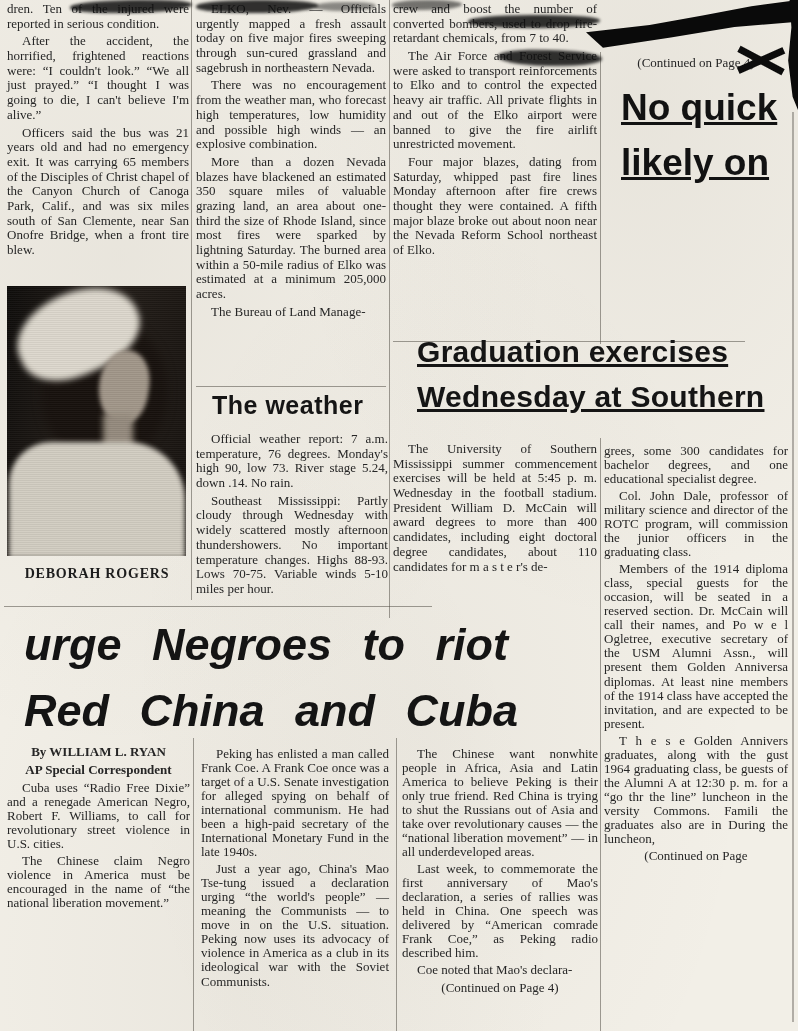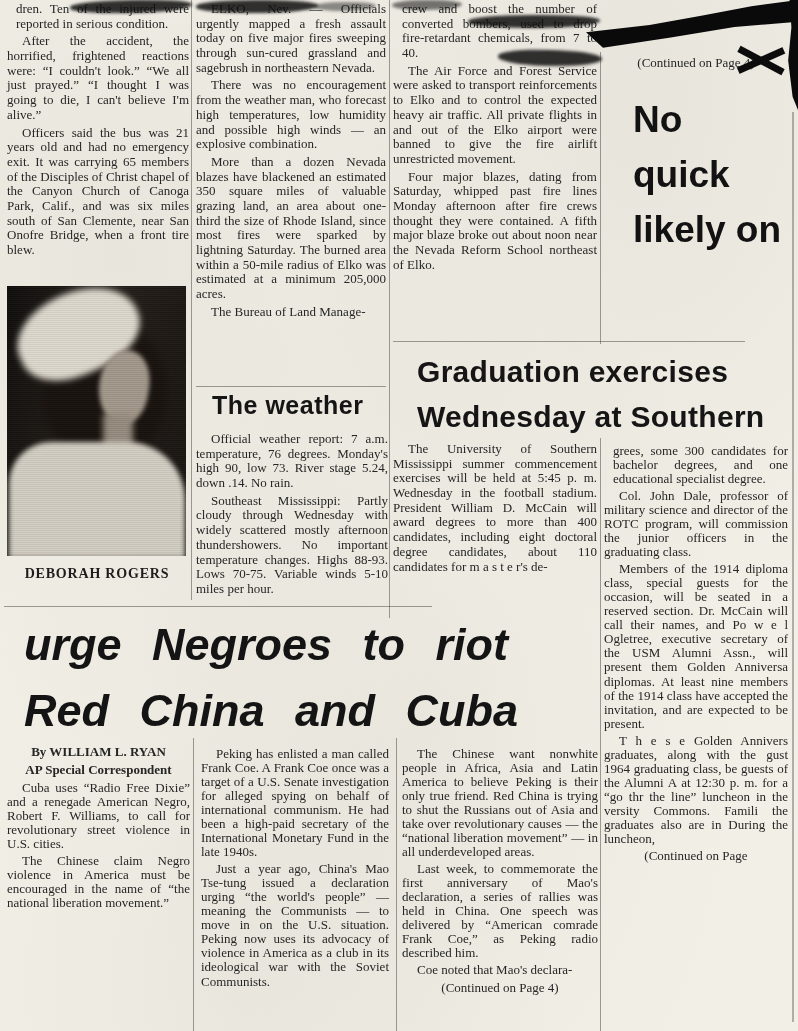--- a/index.html
+++ b/index.html
@@ -11,26 +11,26 @@
       radial-gradient(ellipse at 55% 70%, rgba(110,100,85,.05), transparent 50%),
       radial-gradient(ellipse at 30% 95%, rgba(110,100,85,.06), transparent 40%),
       #f2efe7;
     overflow:hidden;
     font-family:"Liberation Serif", serif;
     color:#262626;
   }
   .col { position:absolute; font-size:13px; line-height:1.13; text-align:justify; }
   .col-bottom { line-height:1.08; }
   .col p { margin:0 0 3px 0; text-indent:15px; }
-  .col p.cont { text-indent:0;margin-left:9px; }
+  .col p.cont { text-indent:0; }
   .col p.center { text-align:center; text-indent:0; }
   .vrule { position:absolute; width:1px; background:rgba(70,66,58,.5); }
   .hrule { position:absolute; height:1px; background:rgba(70,66,58,.5); }
   .head-weather { position:absolute; left:212px; top:391px; font:700 25px "Liberation Sans",sans-serif; color:#151515; letter-spacing:.5px; }
-  .head-grad { position:absolute; left:417px; top:349px; font:700 30px/45px "Liberation Sans",sans-serif; color:#151515; letter-spacing:.3px; }
+  .head-grad { position:absolute; left:417px; top:329px; font:700 30px/45px "Liberation Sans",sans-serif; color:#151515; letter-spacing:.3px;text-decoration:underline; }
   .head-noquick { position:absolute; left:621px; top:80px; font:700 37px/55px "Liberation Sans",sans-serif; color:#121212; }
   .head-riot { position:absolute; left:24px; top:612px; font:italic 700 45px/66px "Liberation Sans",sans-serif; color:#141414; word-spacing:18px; }
   .head-riot span, .head-grad span, .head-noquick span { display:block; }
   .byline p { font-weight:bold; text-align:center; text-indent:0; margin:4px; }
   .caption { position:absolute; left:7px; top:566px; width:180px; text-align:center; font:700 14px "Liberation Serif",serif; letter-spacing:.8px; color:#1d1d1d; }
   .continued { font-size:13px; }
   
   .photo { position:absolute; left:7px; top:286px; width:179px; height:270px; margin:0;
     background:linear-gradient(100deg,#0f0d0b 0%,#241e19 45%,#171310 100%); overflow:hidden; }
   .ph-hat { position:absolute; left:8px; top:6px; width:126px; height:82px; background:#ddd8cd;
@@ -110,21 +110,21 @@
 
   <h2 class="head-grad" style="margin:0;">
     <span>Graduation exercises</span>
     <span>Wednesday at Southern</span>
   </h2>
   <section class="col" style="left:393px;top:442px;width:204px">
     <p>The University of Southern Mississippi summer commencement exercises will be held at 5:45 p. m. Wednesday in the football stadium. President William D. McCain will award degrees to more than 400 candidates, including eight doctoral degree candidates, about 110 candidates for m a s t e r's de-</p>
   </section>
 
   <div class="col continued" style="left:604px;top:56px;width:184px;text-align:center;">(Continued on Page 4)</div>
-  <h1 class="head-noquick" style="margin:12px;">
+  <h1 class="head-noquick" style="margin:0;text-decoration:underline;">
     <span>No quick</span>
     <span>likely on</span>
   </h1>
 
   <section class="col col-bottom" style="left:604px;top:444px;width:184px">
     <p class="cont">grees, some 300 candidates for bachelor degrees, and one educational specialist degree.</p>
     <p>Col. John Dale, professor of military science and director of the ROTC program, will commission the junior officers in the graduating class.</p>
     <p>Members of the 1914 diploma class, special guests for the occasion, will be seated in a reserved section. Dr. McCain will call their names, and Po w e l Ogletree, executive secretary of the USM Alumni Assn., will present them Golden Anniversa diplomas. At least nine members of the 1914 class have accepted the invitation, and are expected to be present.</p>
     <p>T h e s e Golden Annivers graduates, along with the gust 1964 graduating class, be guests of the Alumni A at 12:30 p. m. for a “go thr the line” luncheon in the versity Commons. Famili the graduates also are in During the luncheon,</p>
     <p class="center">(Continued on Page</p>

